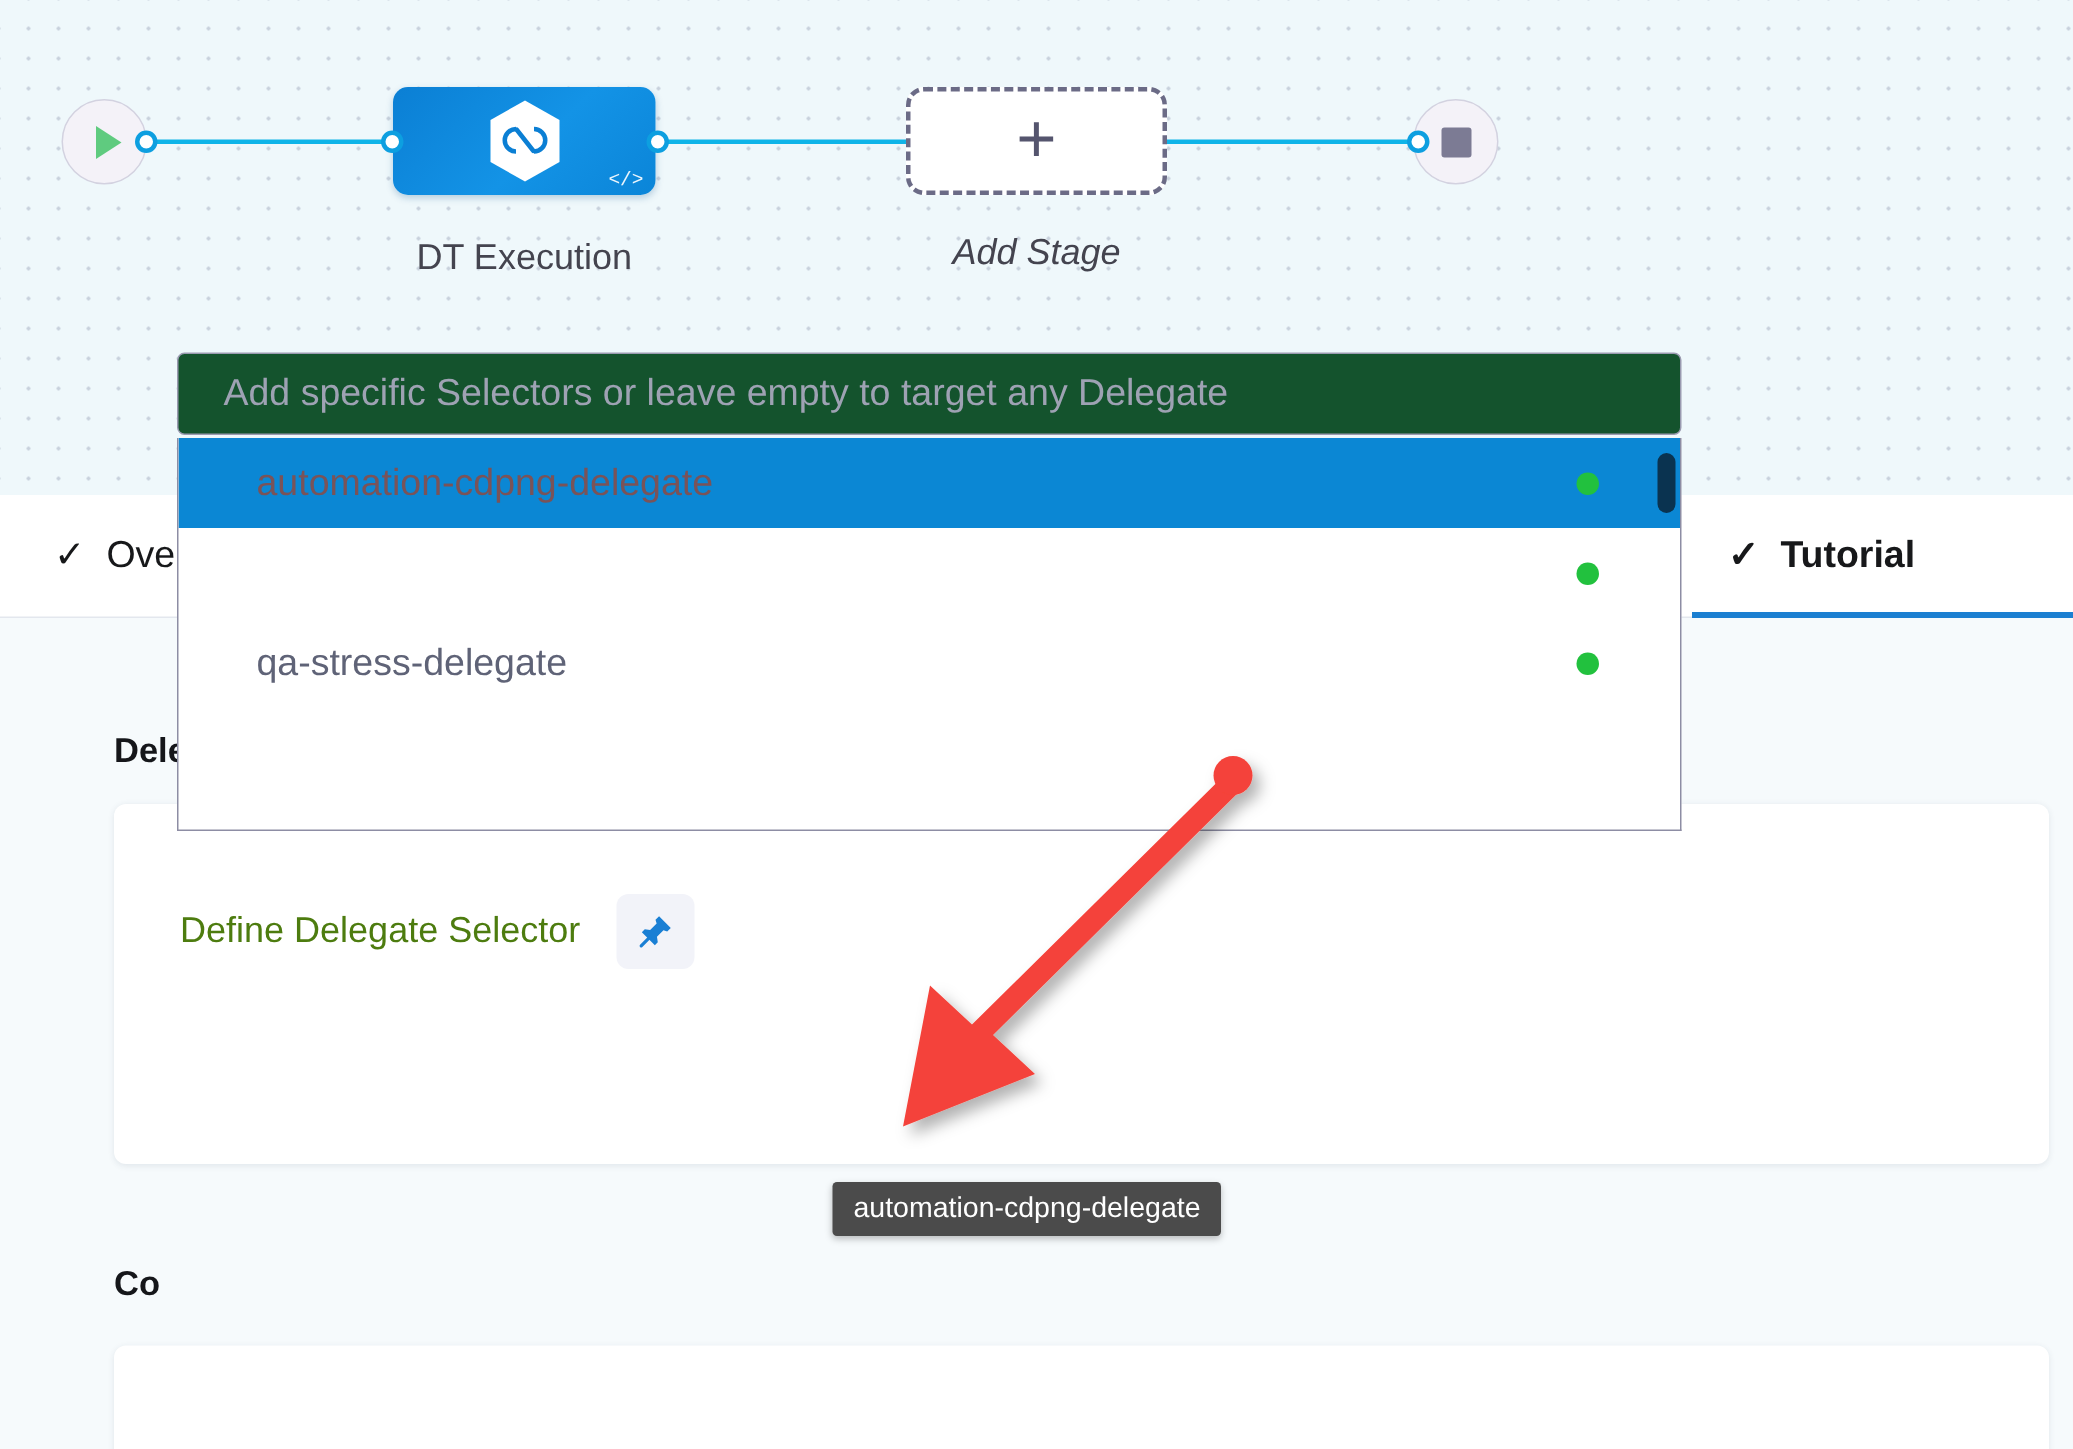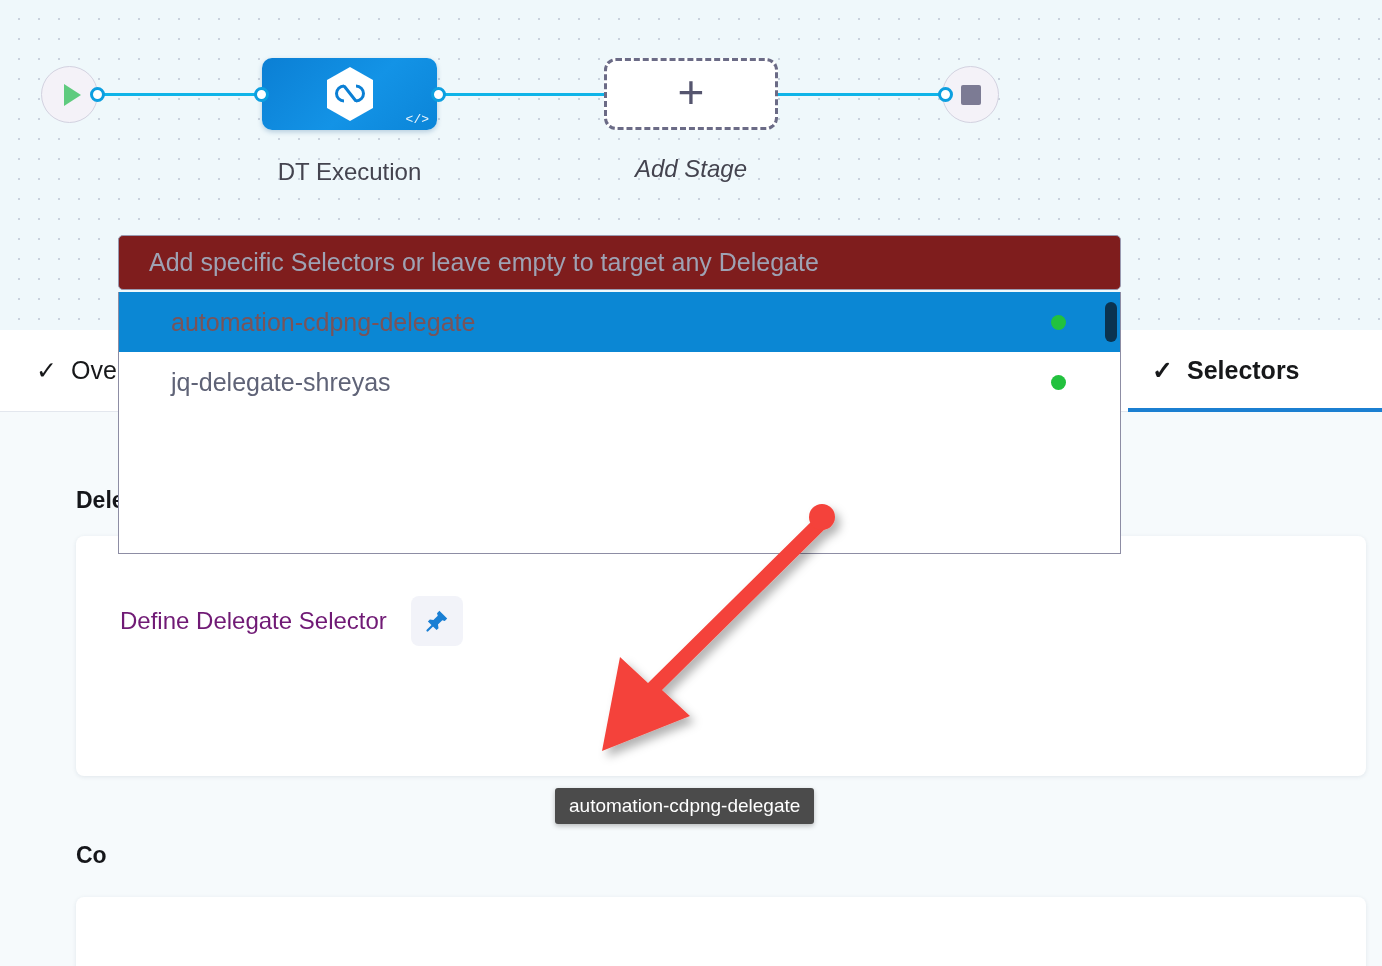--- a/index.html
+++ b/index.html
@@ -205,40 +205,40 @@
   .card-conditional { top: 485px; height: 90px; }
 
   .field-row {
     position: absolute;
     left: 44px; top: 60px;
     display: flex;
     align-items: center;
     gap: 24px;
   }
   .field-label {
-    color: #701a75;
+    color: #4d7c0f;
     font-size: 24px;
     white-space: nowrap;
   }
   .pin-btn {
     width: 52px; height: 50px;
     border-radius: 8px;
     background: #f2f3f9;
     display: flex;
     align-items: center;
     justify-content: center;
     cursor: pointer;
     border: none;
   }
 
   .selector-input {
     position: absolute;
     left: 118px; top: 235px;
     width: 1003px; height: 55px;
-    background: #7f1d1d;
+    background: #14532d;
     border: 1.6px solid #9a9ab0;
     border-radius: 5px;
     display: flex;
     align-items: center;
     padding-left: 30px;
     z-index: 20;
   }
   .selector-input .ph {
     color: #9ea2b3;
     font-size: 25px;
@@ -363,21 +363,21 @@
     <div class="tab t-environment">
       <span class="chk">✓</span>
       <span>Environment</span>
     </div>
     <div class="tab t-execution">
       <span class="chk">✓</span>
       <span>Execution</span>
     </div>
     <div class="tab t-advanced active">
       <span class="chk">✓</span>
-      <span>Selectors</span>
+      <span>Tutorial</span>
       <span class="tab-underline"></span>
     </div>
   </div>
 
   <div class="panel">
 
     <div class="section-title title-delegate">Delegate Selector (optional)</div>
 
     <div class="card card-delegate">
       <div class="field-row">
@@ -401,21 +401,24 @@
   </div>
 
   <div class="dropdown">
     <div class="dd-scrollbar"></div>
 
     <div class="dd-option selected">
       <span>automation-cdpng-delegate</span>
       <span class="dd-dot"></span>
     </div>
     <div class="dd-option">
-      <span>jq-delegate-shreyas</span>
+      <span class="dd-dot"></span>
+    </div>
+    <div class="dd-option">
+      <span>qa-stress-delegate</span>
       <span class="dd-dot"></span>
     </div>
   </div>
 
   <div class="tooltip">automation-cdpng-delegate</div>
 
   <svg class="arrow-overlay" viewBox="0 0 1382 966">
     <defs>
       <filter id="arrowShadow" x="-30%" y="-30%" width="170%" height="170%">
         <feDropShadow dx="5" dy="6" stdDeviation="5" flood-color="#000000" flood-opacity="0.30"></feDropShadow>

